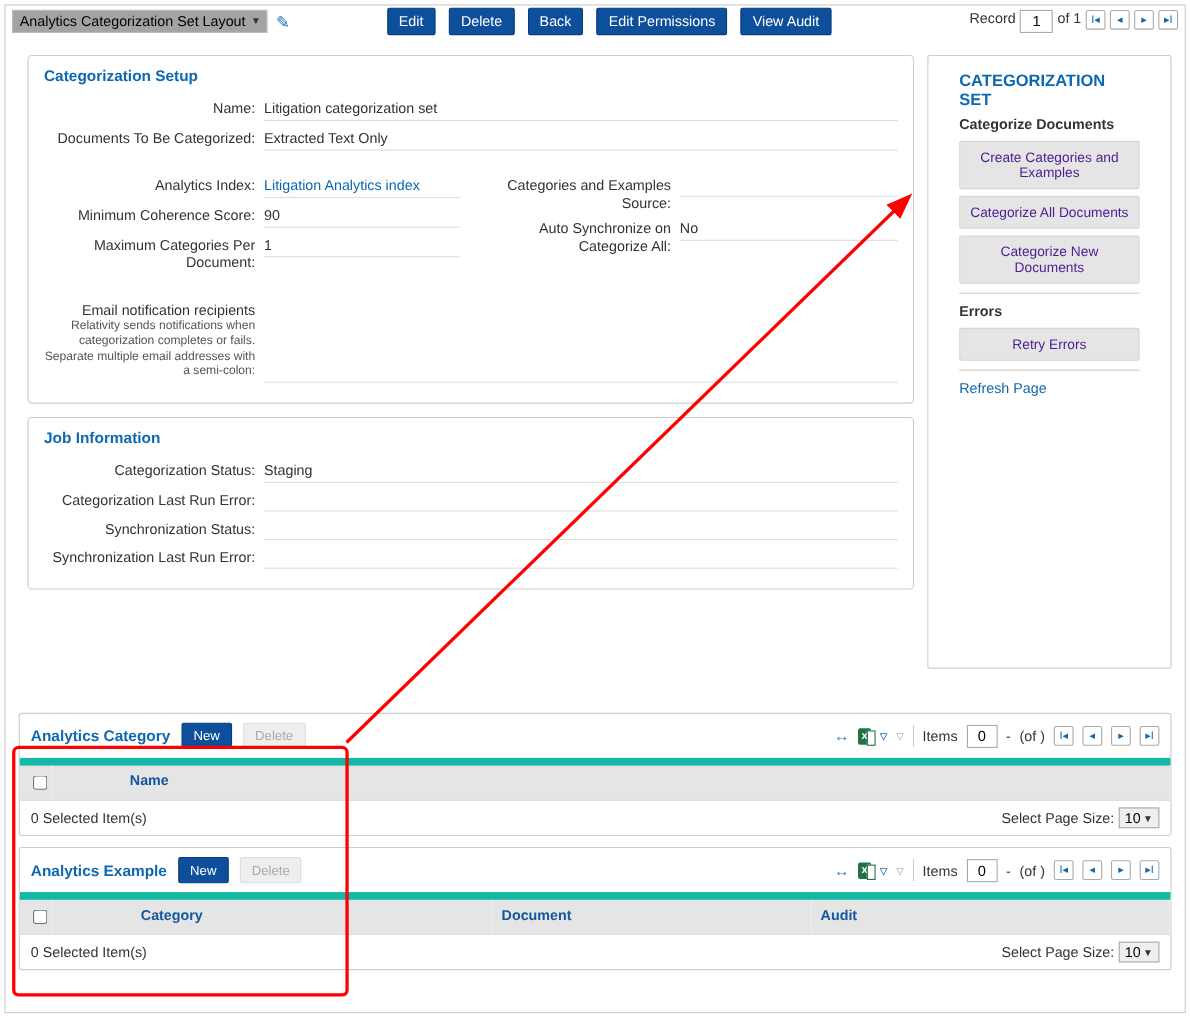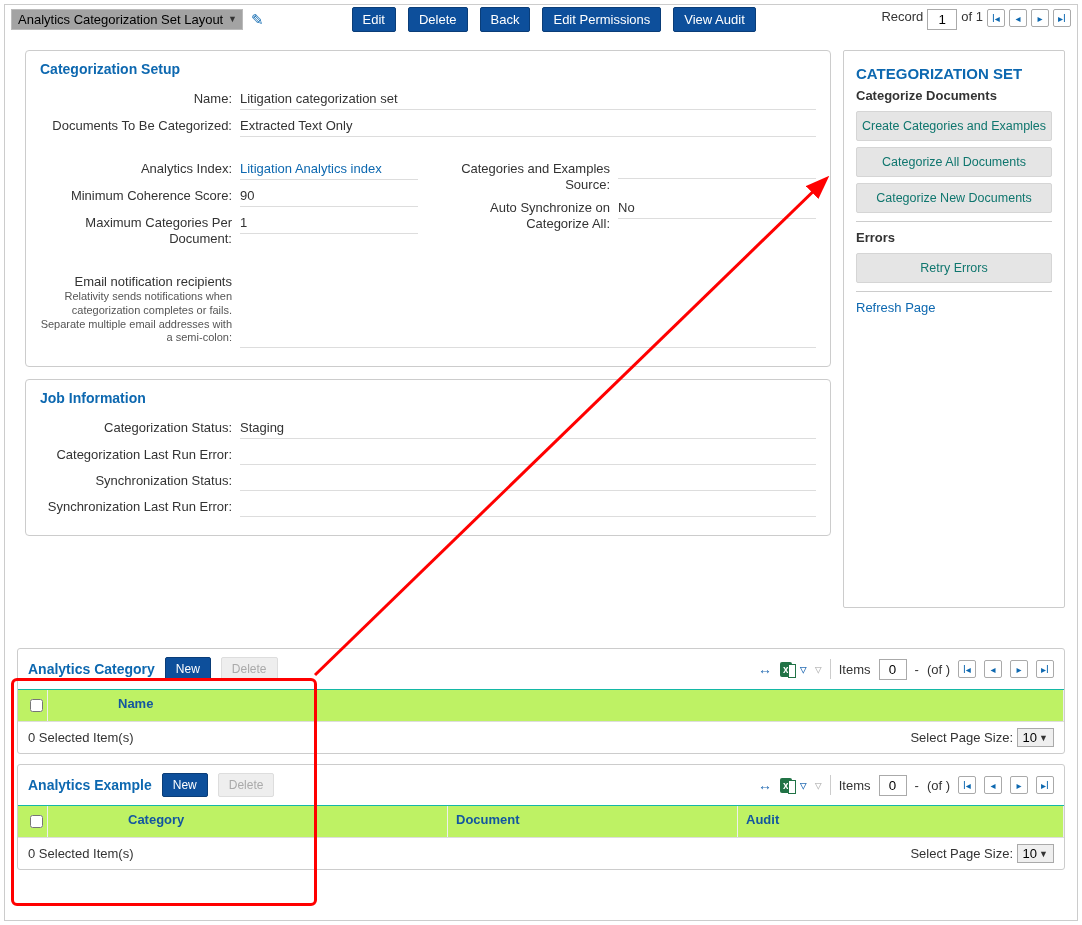--- a/index.html
+++ b/index.html
@@ -128,40 +128,40 @@
     min-height: 22px;
   }
   .link { color: #0d68b0; }
   .two-col { display: flex; gap: 20px; }
   .two-col > div { flex: 1; }
   
   .side-panel {
     width: 222px;
     border: 1px solid #ccc;
     border-radius: 2px;
-    padding: 14px 12px;
+    padding: 14px 28px;
     height: 558px;
   }
   .side-title {
     color: #0d68b0;
     font-weight: bold;
     font-size: 15px;
     margin-bottom: 6px;
   }
   .side-sub {
     font-weight: bold;
     font-size: 13px;
     margin-bottom: 8px;
   }
   .side-btn {
     display: block;
     width: 100%;
     background: #e5e5e5;
     border: 1px solid #d5d5d5;
-    color: #0f766e;
+    color: #4c1d95;
     padding: 7px 4px;
     font-size: 12.5px;
     border-radius: 2px;
     margin-bottom: 6px;
     cursor: default;
   }
   .side-sep {
     border-top: 1px solid #ccc;
     margin: 8px 0;
   }
@@ -190,21 +190,21 @@
     font-size: 12px; border-radius: 2px;
   }
   .grid-tools {
     margin-left: auto; display: flex; align-items: center; gap: 8px;
   }
   .tool-icon { color: #2a6fb5; font-size: 14px; cursor: pointer; }
   .tool-icon.muted { color: #bbb; }
   .vdiv { width: 1px; height: 20px; background: #ccc; }
   .items-input { width: 28px; text-align: center; border: 1px solid #aaa; padding: 2px; }
   .grid-header-row {
-    display: flex; background: #bef264; border-top: 1px solid #14b8a6; border-bottom: 1px solid #ddd;
+    display: flex; background: #e5e5e5; border-top: 7px solid #14b8a6; border-bottom: 1px solid #ddd;
   }
   .gh-cell { padding: 6px 8px; color: #1356a0; font-weight: bold; font-size: 13px; border-right: 1px solid #eee; }
   .gh-check { width: 30px; text-align: center; }
   .grid-footer {
     display: flex; align-items: center; padding: 6px 10px; font-size: 13px;
   }
   .page-size-select {
     border: 1px solid #aaa; padding: 1px 16px 1px 4px; font-size: 13px; appearance: none; text-align: right;
   }
   

